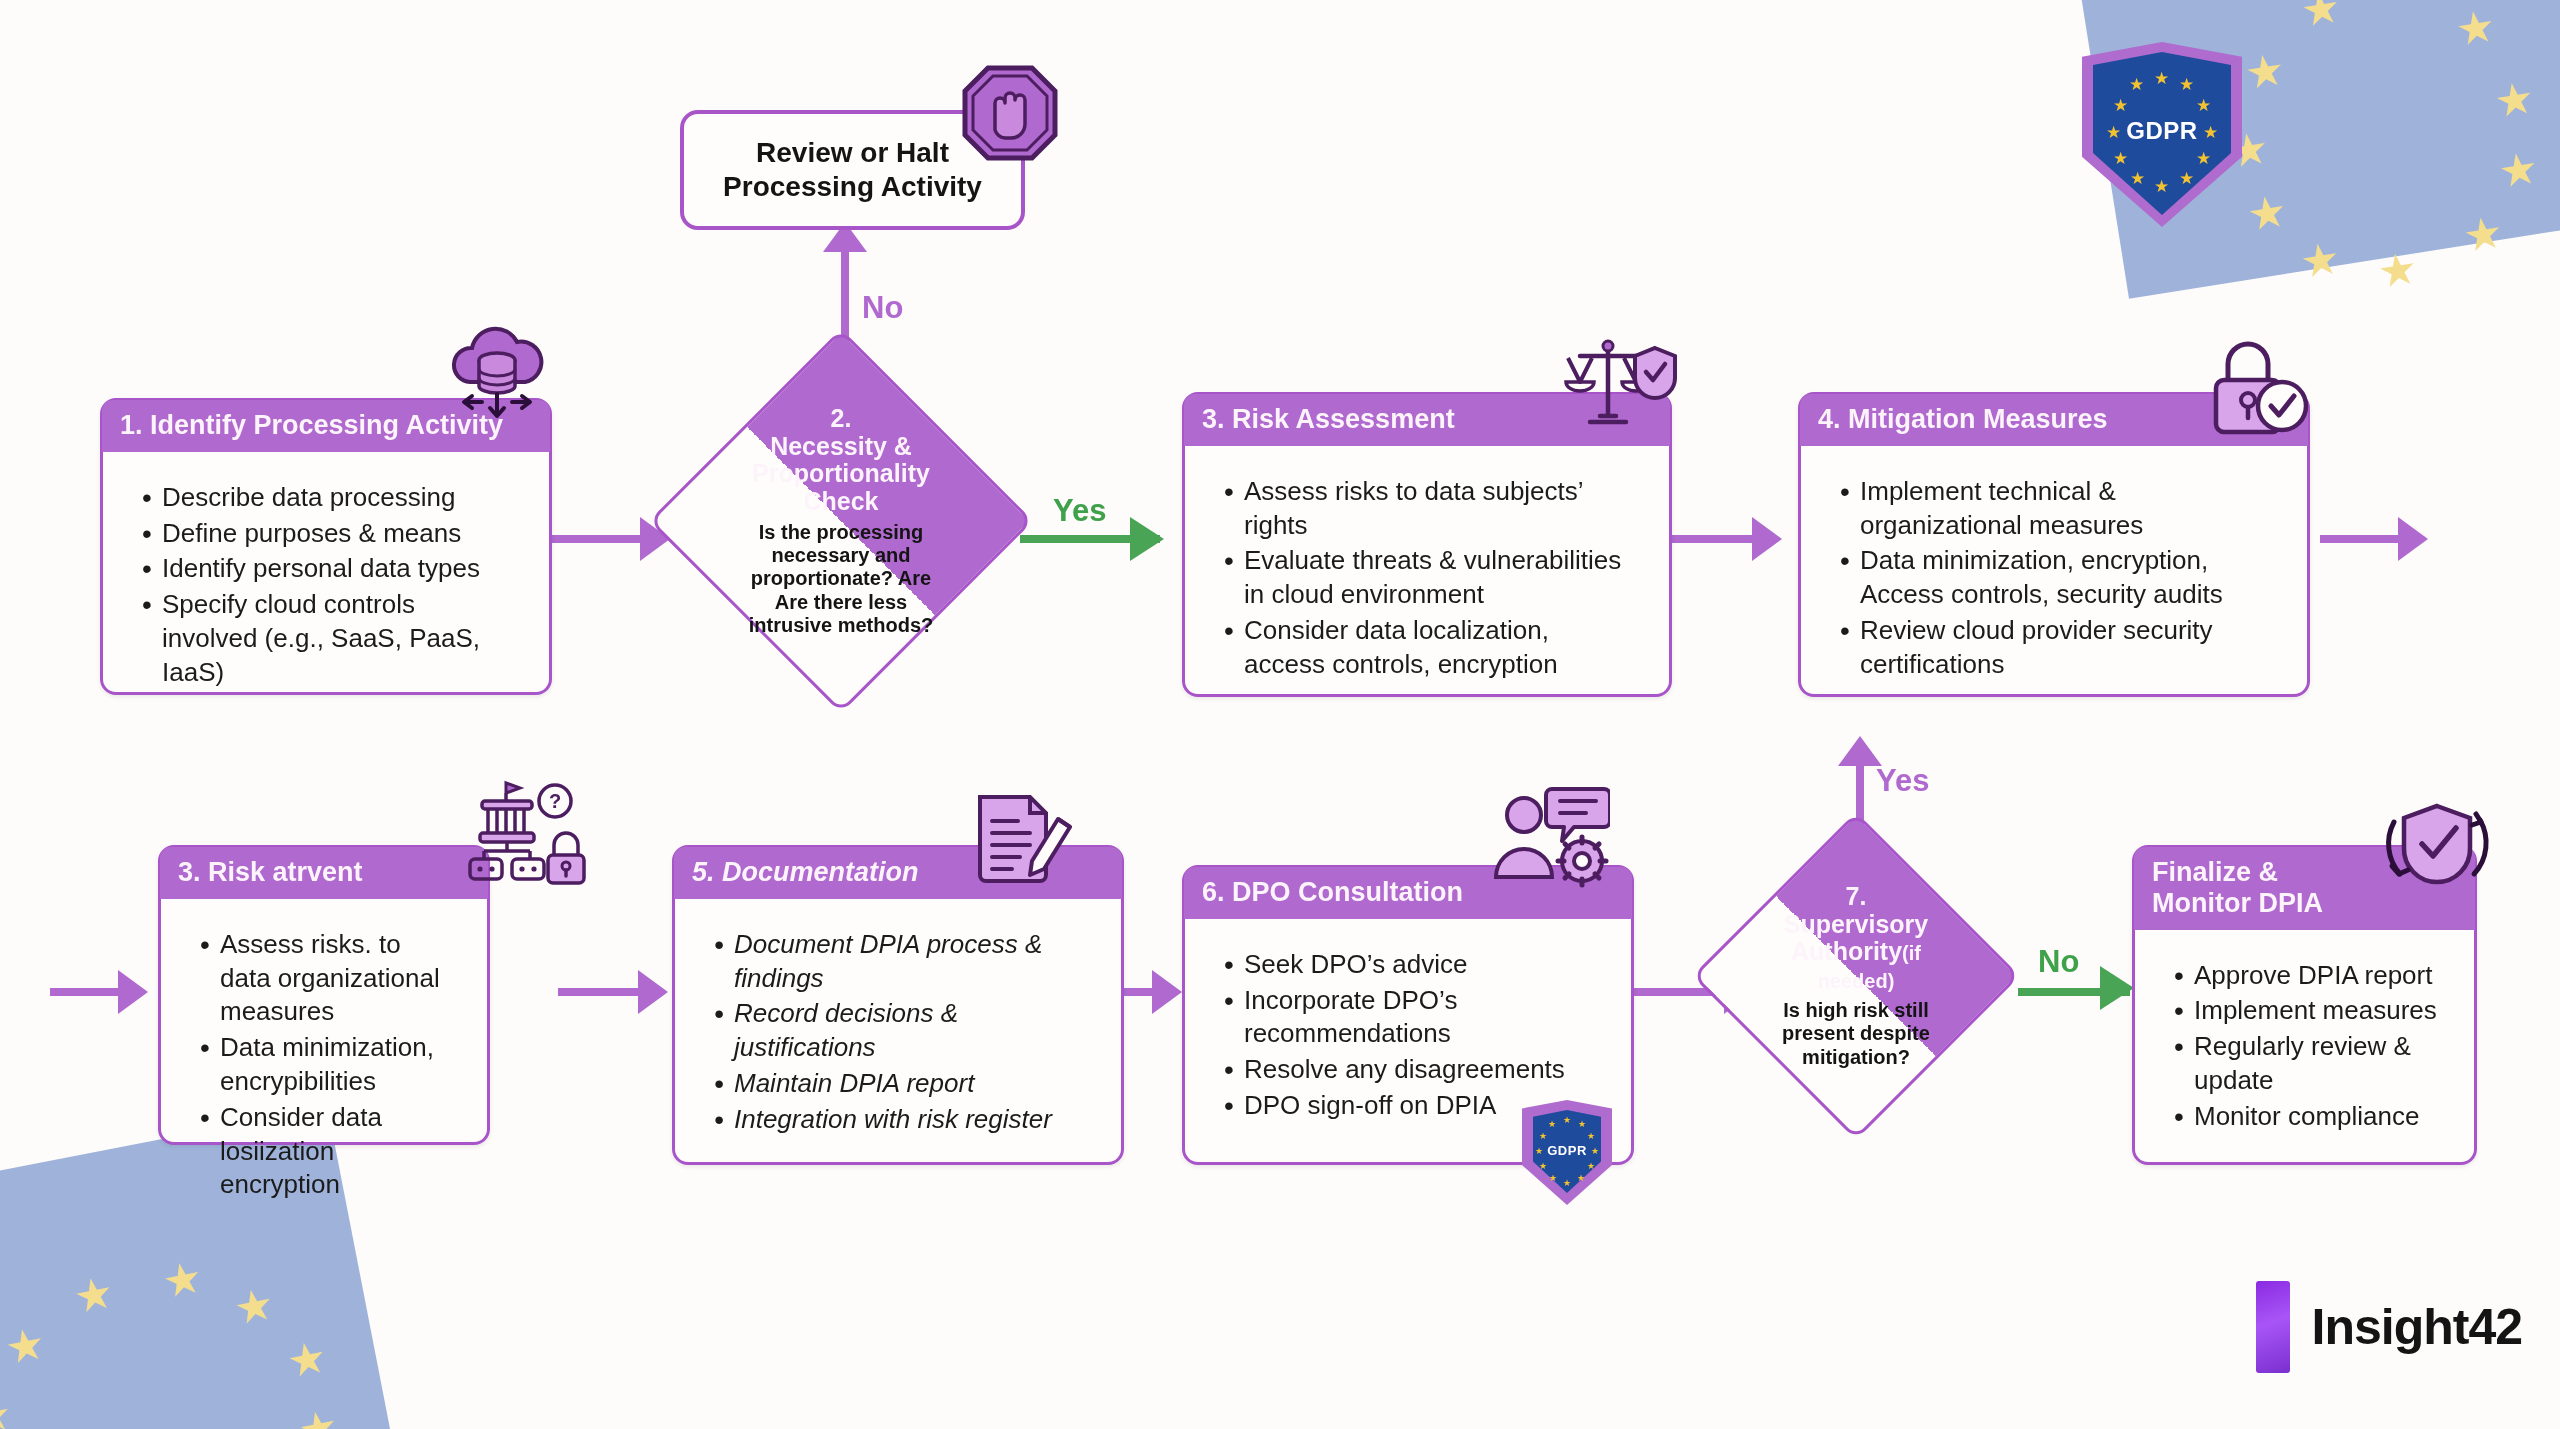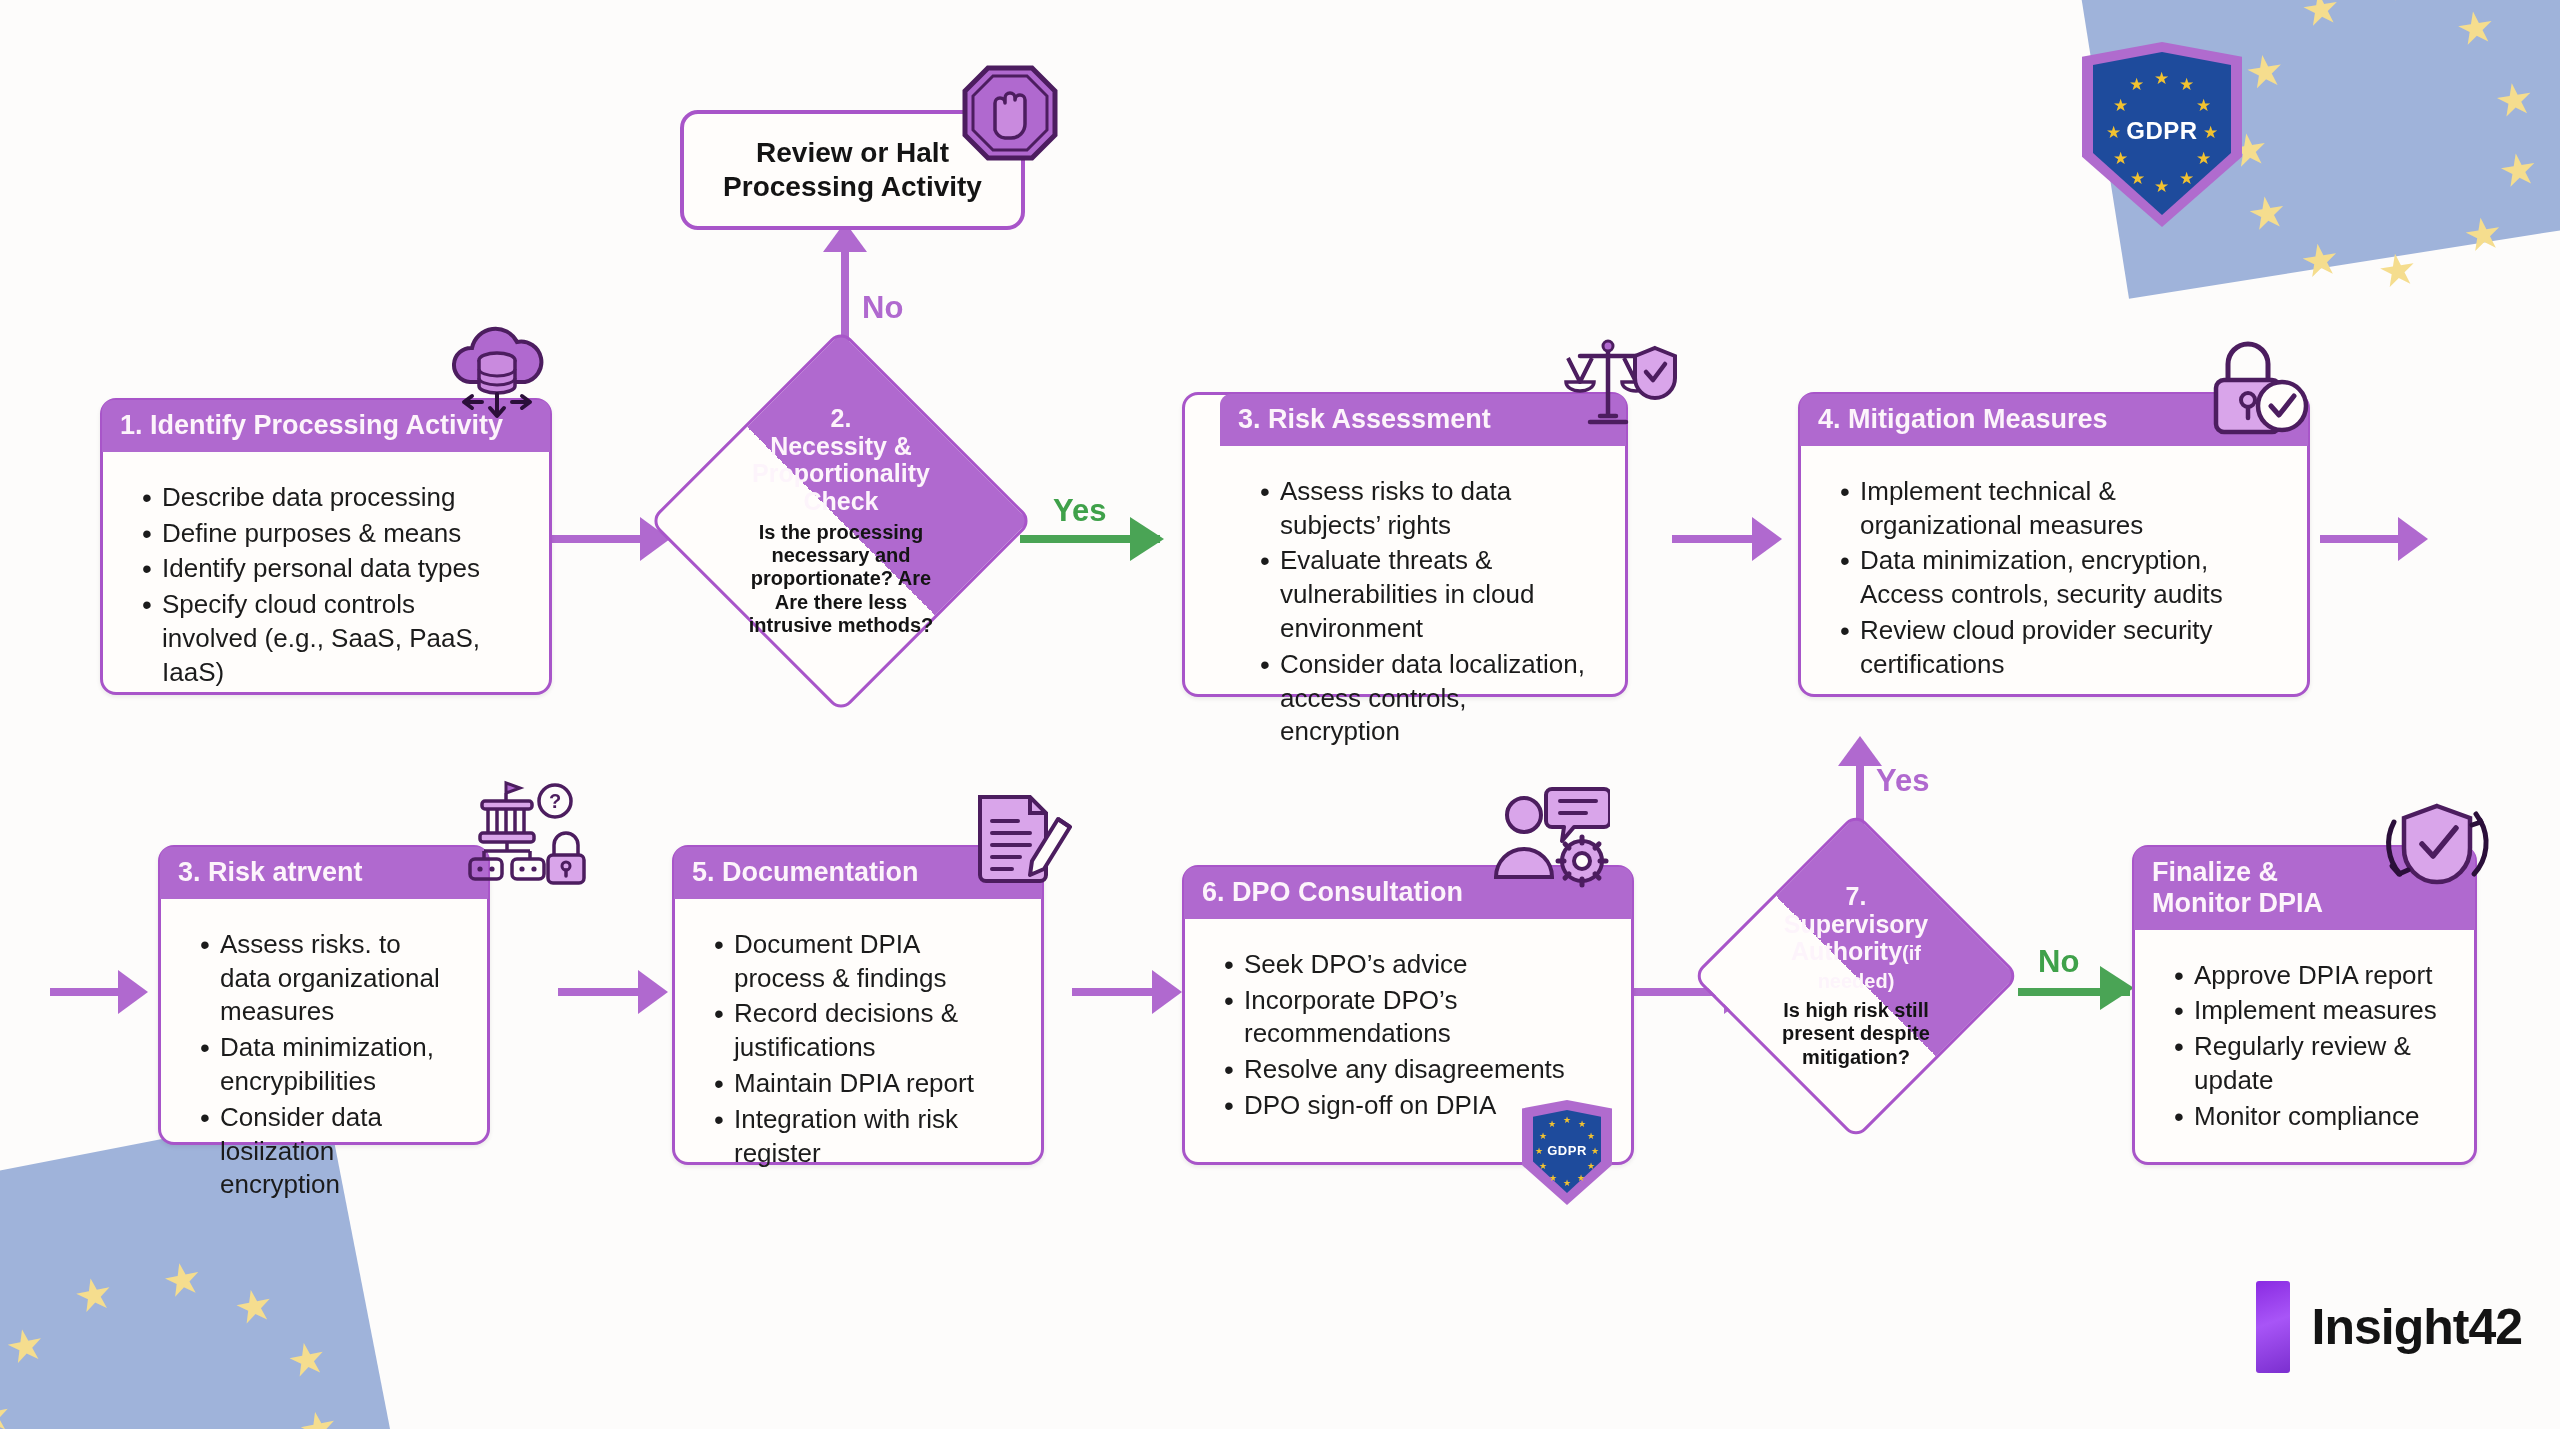--- a/index.html
+++ b/index.html
@@ -298,21 +298,21 @@
     <div class="shape"></div>
     <div class="dtext">
       <div class="dtop" style="white-space:pre-line;">2.
 Necessity &amp;
 Proportionality
 Check</div>
       <div class="dbot">Is the processing necessary and proportionate? Are Are there less intrusive methods?</div>
     </div>
   </div>
 
-  <div class="node" style="left:1182px;top:392px;width:446px;height:305px;padding-left:36px;">
+  <div class="node" style="left:1182px;top:392px;width:490px;height:305px;">
     <div class="hdr">3. Risk Assessment</div>
     <div class="body">
       <ul>
         <li>Assess risks to data subjects’ rights</li>
         <li>Evaluate threats &amp; vulnerabilities in cloud environment</li>
         <li>Consider data localization, access controls, encryption</li>
       </ul>
     </div>
   </div>
   <svg class="icon" style="left:1560px;top:330px;" width="120" height="105" viewBox="0 0 120 105">
@@ -370,21 +370,21 @@
     <circle cx="60" cy="94" r="2.6" fill="#4c1d5f"></circle>
       <circle cx="72" cy="94" r="2.6" fill="#4c1d5f"></circle>
     <circle cx="93" cy="26" r="16" fill="none" stroke="#4c1d5f" stroke-width="3.5"></circle>
     <text x="93" y="33" font-size="20" font-family="Liberation Sans, sans-serif" fill="#4c1d5f" text-anchor="middle" font-weight="bold">?</text>
     <path d="M92 80 L92 70 a12 12 0 0 1 24 0 L116 80" fill="none" stroke="#4c1d5f" stroke-width="3.5"></path>
     <rect x="86" y="80" width="36" height="28" rx="5" fill="#d9a5ea" stroke="#4c1d5f" stroke-width="3.5"></rect>
     <circle cx="104" cy="91" r="4" fill="none" stroke="#4c1d5f" stroke-width="3"></circle>
     <path d="M104 95 L104 101" stroke="#4c1d5f" stroke-width="3.5" stroke-linecap="round"></path>
   </svg>
 
-  <div class="node" style="left:672px;top:845px;width:372px;height:320px;">
+  <div class="node" style="left:672px;top:845px;width:452px;height:320px;font-style:italic;">
     <div class="hdr">5. Documentation</div>
     <div class="body">
       <ul>
         <li>Document DPIA process &amp; findings</li>
         <li>Record decisions &amp; justifications</li>
         <li>Maintain DPIA report</li>
         <li>Integration with risk register</li>
       </ul>
     </div>
   </div>

